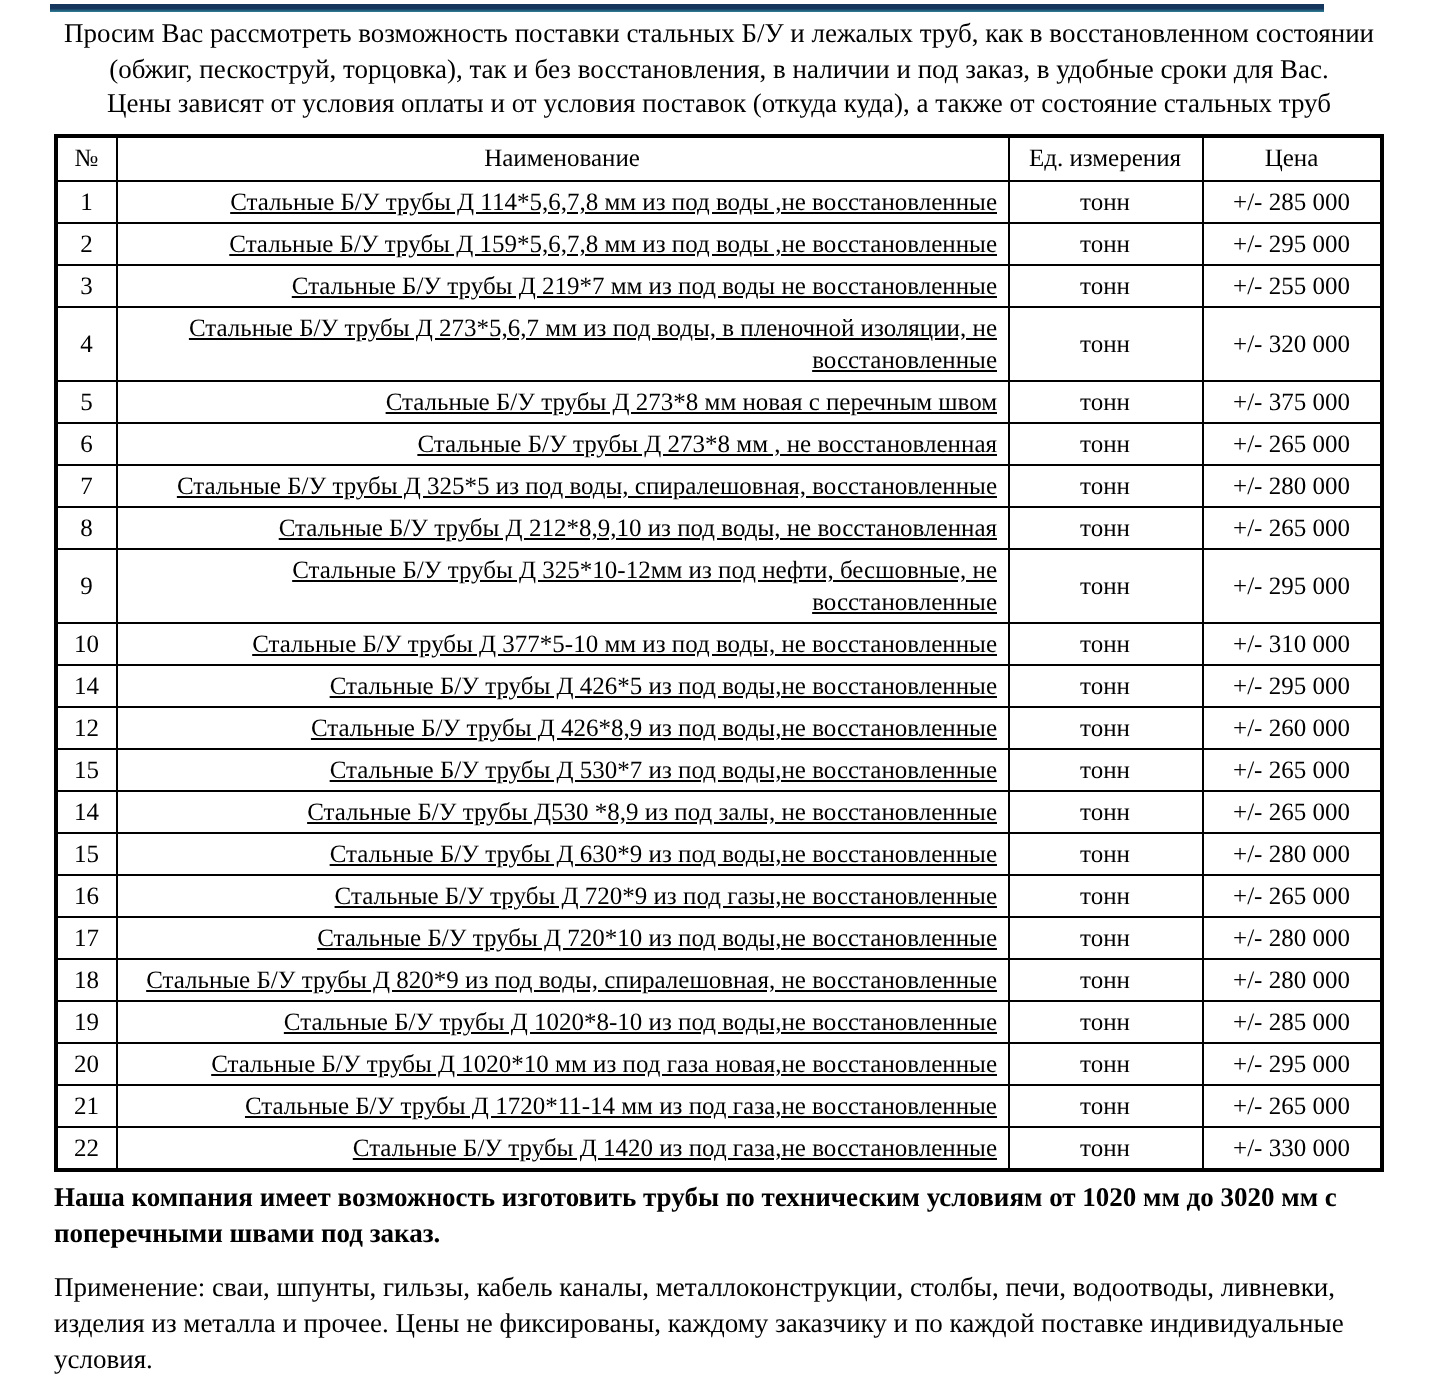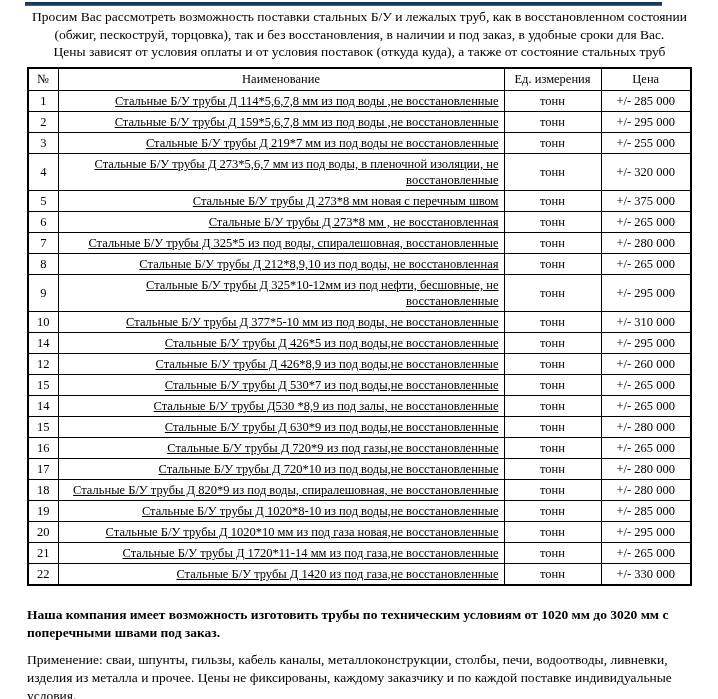--- a/index.html
+++ b/index.html
@@ -61,21 +61,21 @@
   }
   col.c-num   { width: 30px;  }
   col.c-name  { width: 446px; }
   col.c-unit  { width: 97px;  }
   col.c-price { width: 90px;  }
   td.num-cell   { text-align: center; }
   td.name-cell  { text-align: right; padding-left: 8px; text-decoration: underline; }
   td.unit-cell  { text-align: center; }
   td.price-cell { text-align: center; white-space: nowrap; }
   .note-bold {
-    margin: 20px 0 0 0;
+    margin: 4px 0 0 0;
     font-size: 13.5px;
     font-weight: bold;
     line-height: 18px;
   }
   .note-normal {
     margin: 9px 0 0 0;
     font-size: 13.5px;
     line-height: 18px;
   }
 </style>

